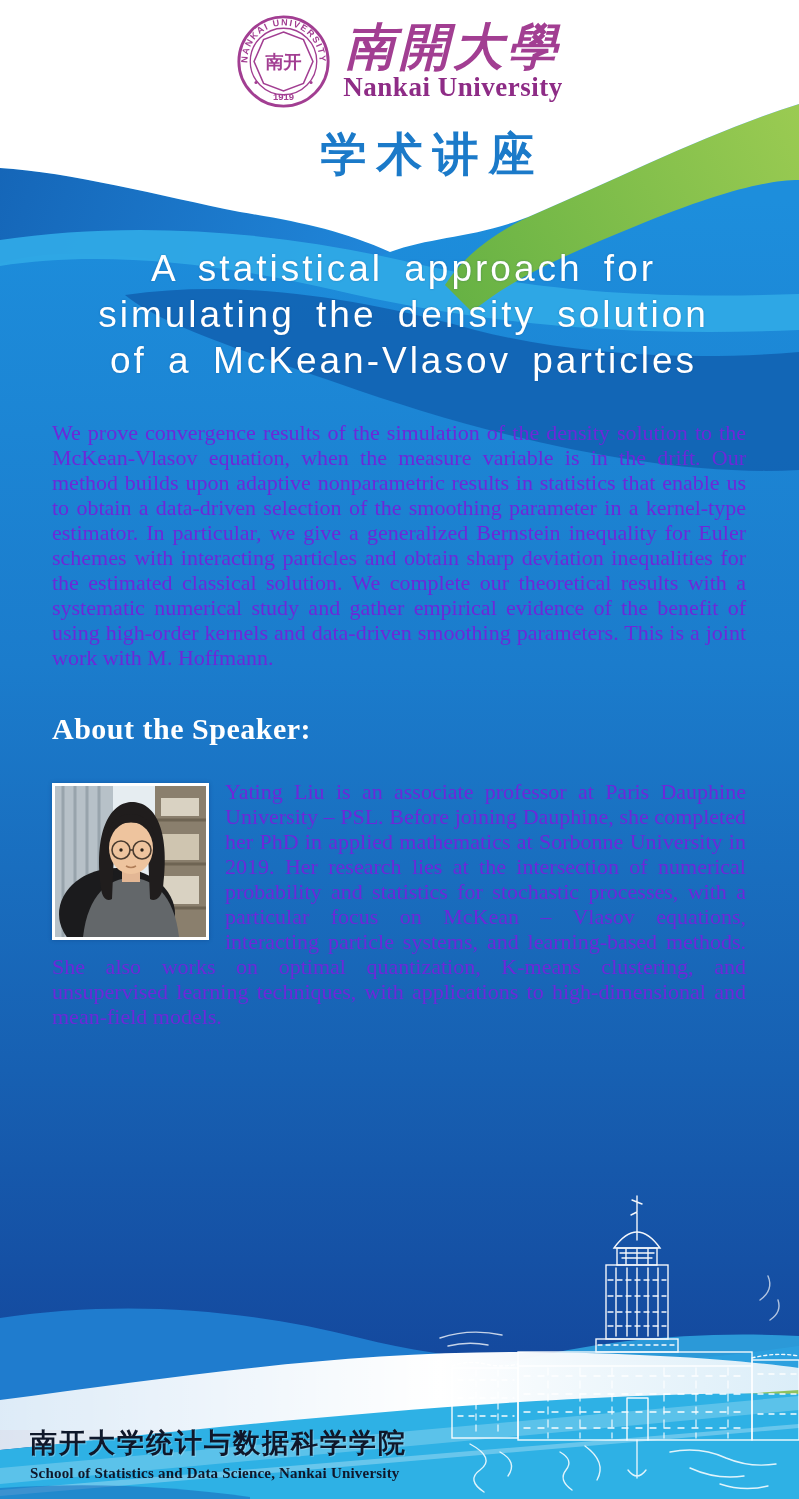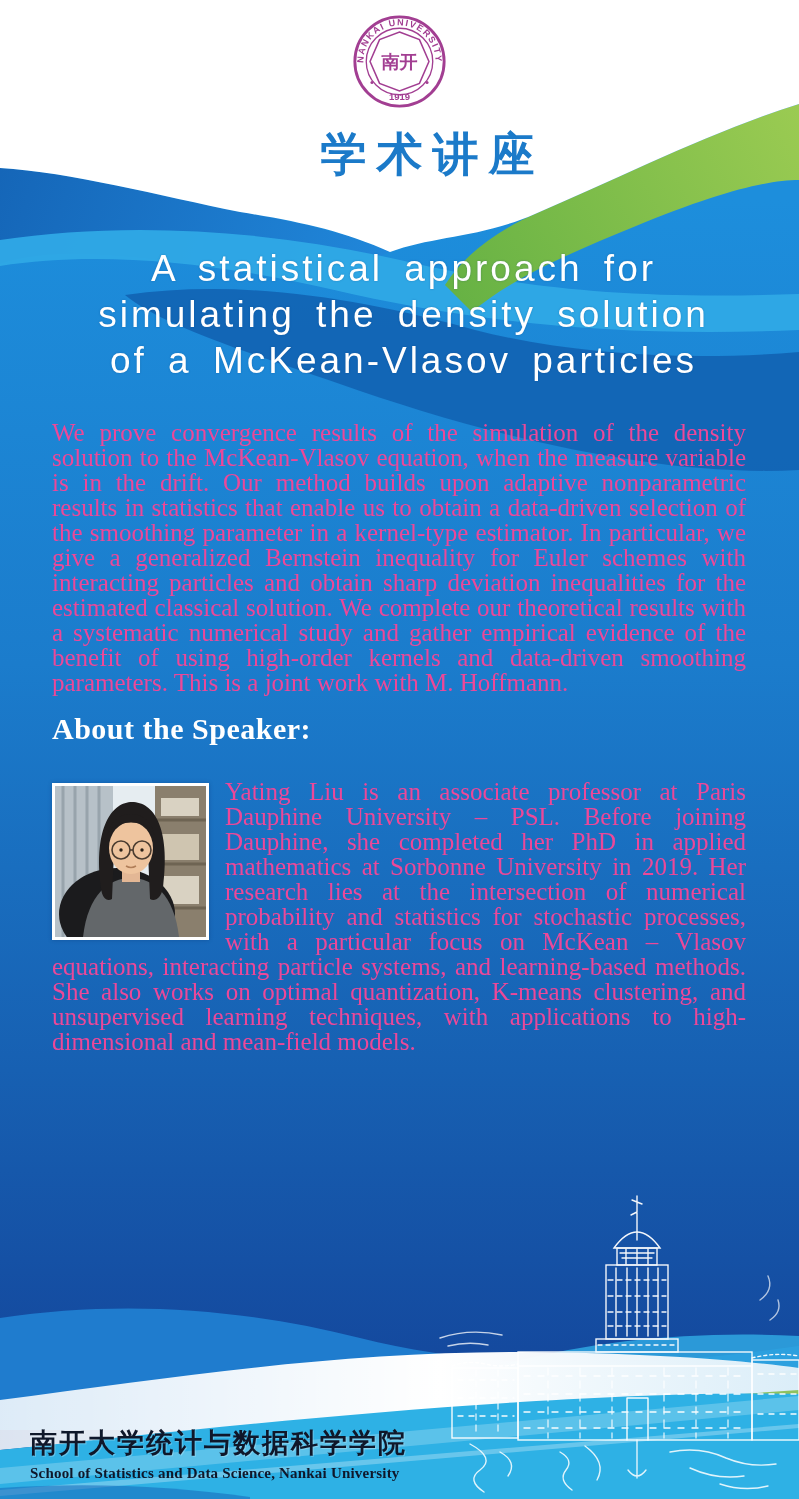--- a/index.html
+++ b/index.html
@@ -21,21 +21,21 @@
   .event-type{left:0;top:124px;width:100%;text-align:center;
     font-size:46px;font-weight:bold;color:#1B7AC9;letter-spacing:10px;margin-left:33px;}
 
   .title{left:4px;top:246px;width:100%;text-align:center;color:#fff;
     font-family:"Liberation Sans",sans-serif;font-weight:400;
     font-size:37px;line-height:46px;letter-spacing:3px;word-spacing:8px;
     text-shadow:0 0 2px rgba(10,60,120,.35);}
 
   .section{left:52px;width:694px;color:#fff;}
   .section h2{margin:0 0 6px 0;font-size:30px;font-weight:bold;color:#fff;letter-spacing:0.5px;}
-  .section p{margin:0;font-size:25px;line-height:25px;text-align:justify;color:#ec4899;}
+  .section p{margin:0;font-size:22px;line-height:25px;text-align:justify;color:#6d28d9;}
   .abstract{top:420px;}
   .speaker{top:712px;}
   .bio-wrap{margin-top:33px;}
   .photo-frame{float:left;width:151px;height:151px;border:3px solid #fff;
     margin:4px 16px 2px 0;background:#9aa4ab;box-shadow:0 0 4px rgba(0,40,90,.3);}
   .photo-frame svg{display:block;}
 
   .details{left:52px;top:1106px;color:#fff;
     font-family:"DejaVu Sans Mono","Liberation Mono",monospace;
     font-size:23px;line-height:29.5px;white-space:nowrap;}
@@ -147,20 +147,24 @@
       <polygon points="50,19 71,27 81,50 71,73 50,81 29,73 19,50 29,27" fill="none" stroke="#A23E92" stroke-width="1.6"></polygon>
       <text x="50" y="57" font-size="19" font-weight="bold" text-anchor="middle" fill="#A23E92" font-family="Liberation Serif,serif">南开</text>
       <path id="sealArc" d="M12,50 A38,38 0 1 1 88,50" fill="none"></path>
       <text font-size="9.5" font-weight="bold" fill="#A23E92" letter-spacing="1.5" font-family="Liberation Sans,sans-serif">
         <textPath href="#sealArc" startOffset="50%" text-anchor="middle">NANKAI UNIVERSITY</textPath>
       </text>
       <text x="50" y="91" font-size="10" font-weight="bold" text-anchor="middle" fill="#A23E92" font-family="Liberation Sans,sans-serif">1919</text>
       <circle cx="21" cy="72" r="1.6" fill="#A23E92"></circle>
       <circle cx="79" cy="72" r="1.6" fill="#A23E92"></circle>
     </svg>
+    <div class="uni-names">
+      <div class="uni-cn">南開大學</div>
+      <div class="uni-en">Nankai University</div>
+    </div>
   </div>
 
   <div class="layer event-type">学术讲座</div>
 
   <div class="layer title">
     <div>A statistical approach for</div>
     <div>simulating the density solution</div>
     <div>of a McKean-Vlasov particles</div>
   </div>
 

